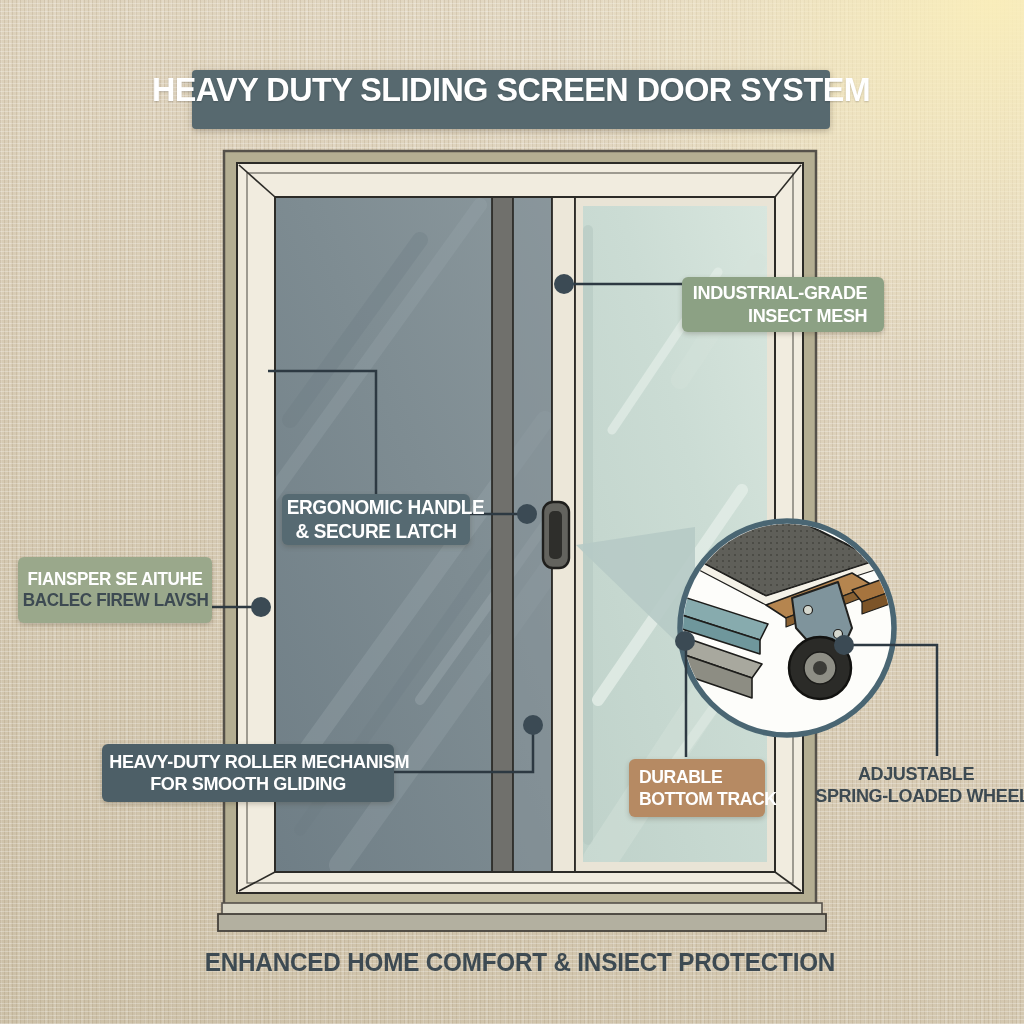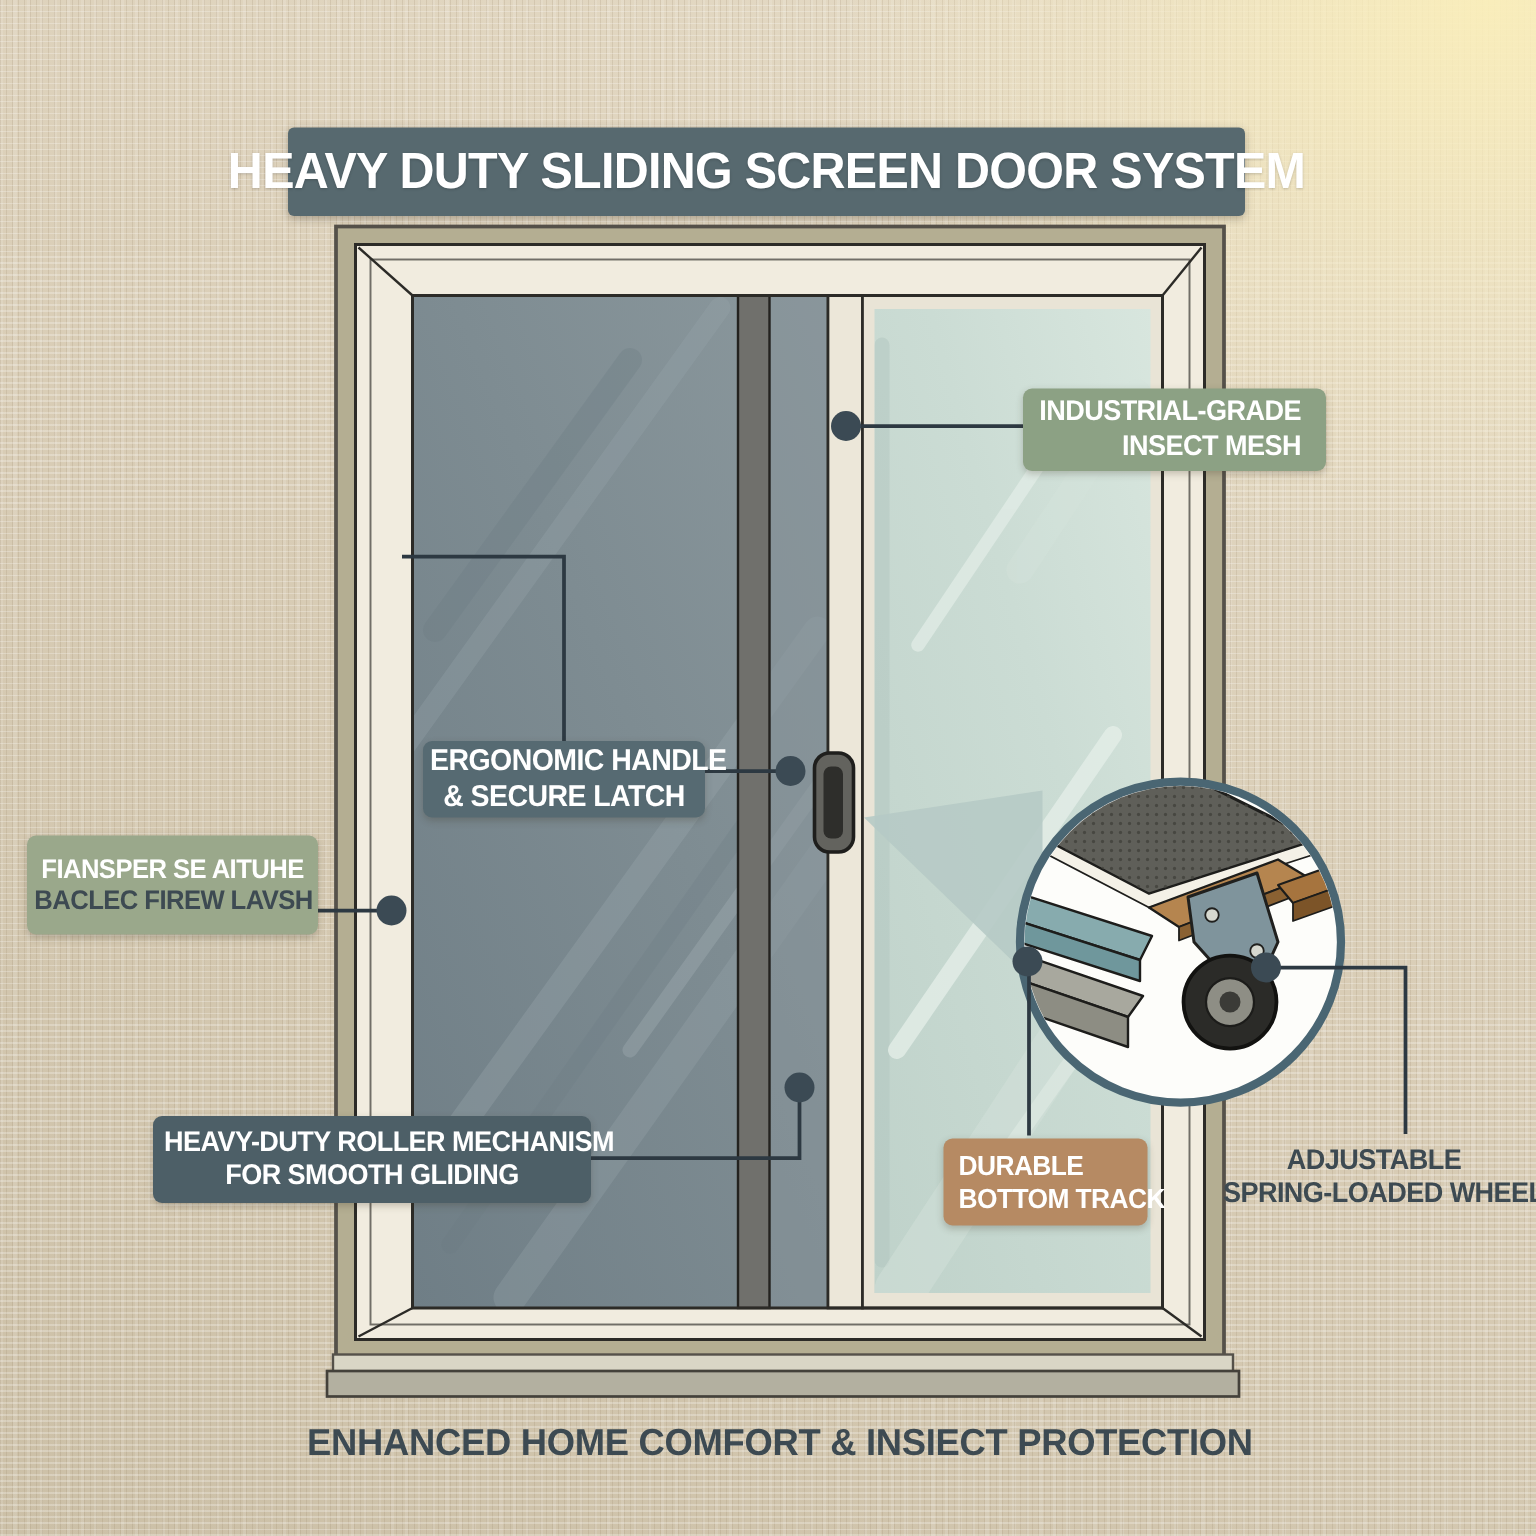--- a/index.html
+++ b/index.html
@@ -20,30 +20,30 @@
   svg{position:absolute;left:0;top:0;}
   .label{
     position:absolute;display:flex;flex-direction:column;justify-content:center;
     border-radius:6px;font-weight:bold;line-height:1.18;
     box-shadow:0 2px 5px rgba(60,50,35,.25);
     letter-spacing:-0.4px;
   }
   .label .ln{transform:scaleX(.95);transform-origin:center;white-space:nowrap;}
   .ta-c{text-align:center;} .ta-r{text-align:right;} .ta-l{text-align:left;}
   .banner{
-    position:absolute;left:192px;top:85px;width:638px;height:59px;
+    position:absolute;left:192px;top:70px;width:638px;height:59px;
     background:var(--banner-bg,#57696f);border-radius:4px;
-    display:flex;align-items:center;justify-content:center;
+    display:flex;justify-content:center;
     box-shadow:0 2px 6px rgba(60,50,35,.3);
   }
   .banner .t{
     color:var(--banner-text,#fff);font-weight:bold;font-size:34px;letter-spacing:-0.5px;
     transform:scaleX(.95);white-space:nowrap;text-shadow:0 1px 2px rgba(0,0,0,.2);
   }
-  .lbl-insect{left:682px;top:259px;width:202px;height:55px;background:var(--label-green,#8ca184);color:#fff;font-size:19px;padding-right:12px;box-sizing:border-box;}
+  .lbl-insect{left:682px;top:277px;width:202px;height:55px;background:var(--label-green,#8ca184);color:#fff;font-size:19px;padding-right:12px;box-sizing:border-box;}
   .lbl-alum{left:80px;top:341px;width:188px;height:65px;background:var(--label-brown,#b68a63);color:#fff;font-size:18px;}
   .lbl-ergo{left:282px;top:494px;width:188px;height:51px;background:var(--label-slate,#566a72);color:#fff;font-size:20px;}
   .lbl-myst{left:18px;top:557px;width:194px;height:66px;background:var(--label-green-alt,#9aa88b);color:#fff;font-size:18px;}
   .lbl-myst .ln2{color:var(--ink,#3d4a52);}
   .lbl-roller{left:102px;top:744px;width:292px;height:58px;background:var(--label-slate-deep,#4d5f67);color:#fff;font-size:19px;}
   .lbl-track{left:629px;top:759px;width:136px;height:58px;background:var(--label-brown,#b68a63);color:#fff;font-size:18.5px;padding-left:10px;box-sizing:border-box;}
   .lbl-track .ln{transform-origin:left center;}
   .lbl-wheels{left:810px;top:762px;width:212px;height:46px;background:transparent;color:var(--ink,#3d4a52);font-size:19px;box-shadow:none;}
   .tagline{
     position:absolute;left:8px;top:948px;width:1024px;text-align:center;

